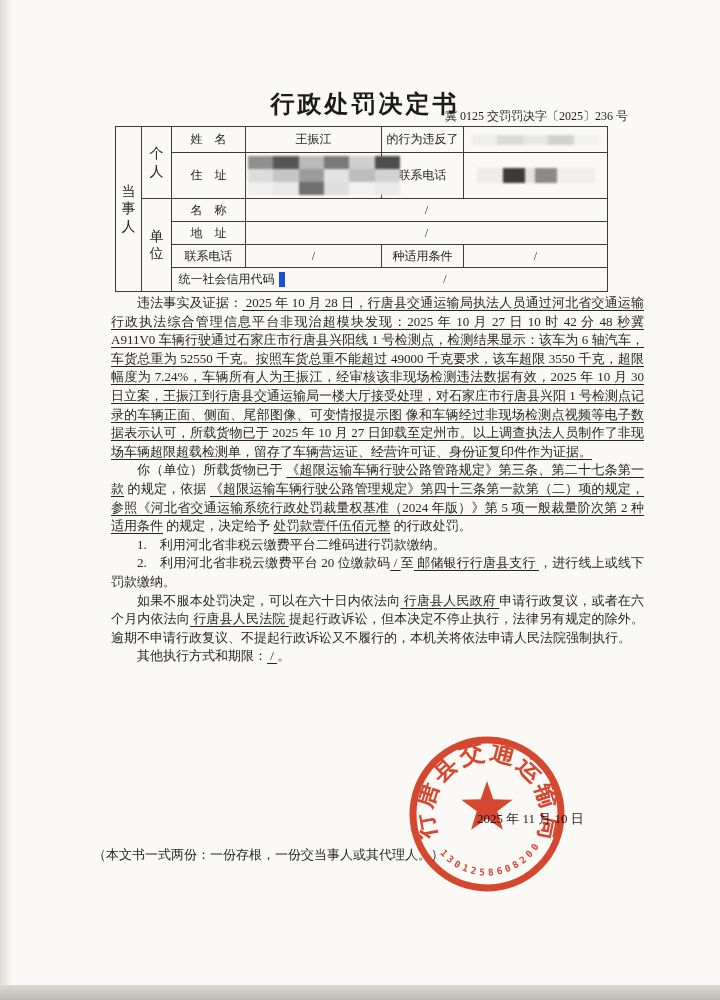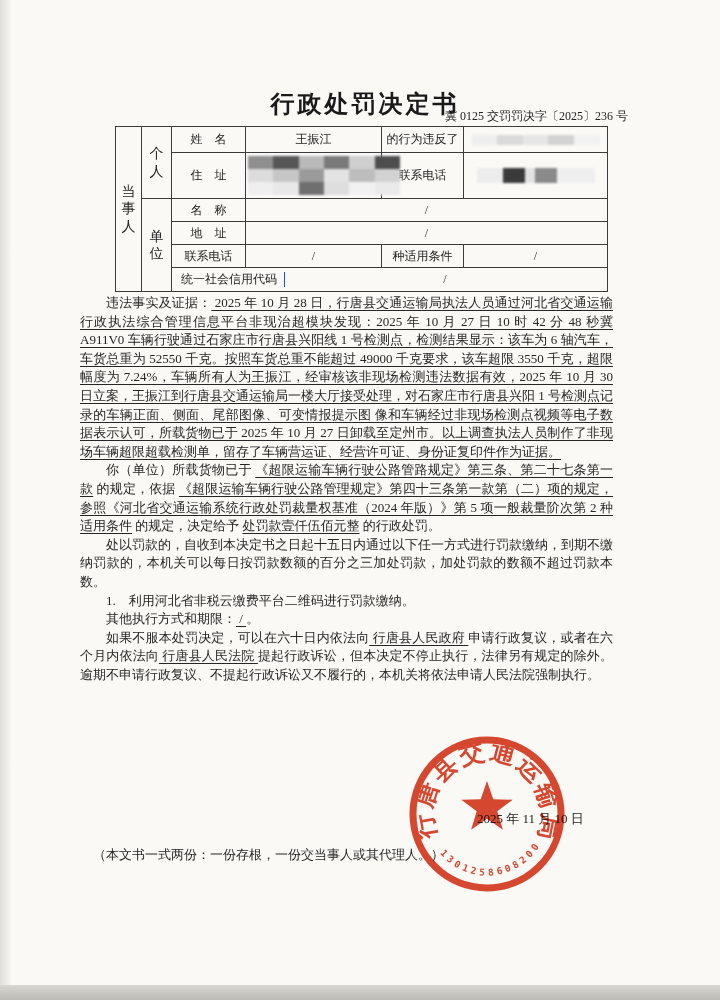--- a/index.html
+++ b/index.html
@@ -15,24 +15,24 @@
   .docno { position:absolute; top:108px; left:95px; width:533px; text-align:right; font-size:12px; }
   table.party { position:absolute; left:115px; top:126px; width:492px;
     border-collapse:collapse; font-size:12px; table-layout:fixed; }
   table.party td { border:1px solid #3c3c3c; text-align:center; vertical-align:middle;
     padding:1px 2px; line-height:1.25; }
   td.vlab { padding:0; font-size:14px; }
   .row1 { height:26px; } .row2 { height:46px; } .row3 { height:23px; }
   .row4 { height:23px; } .row5 { height:23px; } .row6 { height:24px; }
   td.ccwrap { padding:0; }
   .ccflex { display:flex; width:100%; height:100%; align-items:center; }
-  .cclabel { width:111px; border-right:1px solid #1d4ed8; text-align:left; align-self:stretch;
+  .cclabel { width:111px; border-right:6px solid #1d4ed8; text-align:left; align-self:stretch;
     display:flex; align-items:center; justify-content:center; }
   .ccvalue { flex:1; text-align:center; }
-  .bodytext { position:absolute; left:80px; top:294px; width:533px; font-size:13px;
+  .bodytext { position:absolute; left:111px; top:294px; width:533px; font-size:13px;
     line-height:18.6px; text-align:justify; color:#262626; }
   .bodytext p { text-indent:2em; }
   .u { text-decoration:underline; text-underline-offset:3px; text-decoration-thickness:1px; }
   .date { position:absolute; left:477px; top:810px; font-size:13px; color:#262626; }
   .footer { position:absolute; left:93px; top:846px; font-size:13px; color:#262626; }
   .seal { position:absolute; left:399px; top:729px; width:176px; height:176px;
     mix-blend-mode:multiply; opacity:.93; }
   .mosaic { display:grid; filter:blur(1.3px); margin:0 auto; }
   .mosaic i { display:block; width:100%; height:100%; }
   .addr { width:152px; height:40px; grid-template-columns:repeat(6,1fr); grid-template-rows:repeat(3,1fr); }
@@ -146,24 +146,24 @@
           <div class="ccvalue">/</div>
         </div>
       </td>
     </tr>
   </tbody>
     </table>
 
   <div class="bodytext">
     <p><span>违法事实及证据：</span><span class="u"> 2025 年 10 月 28 日，行唐县交通运输局执法人员通过河北省交通运输行政执法综合管理信息平台非现治超模块发现：2025 年 10 月 27 日 10 时 42 分 48 秒冀 A911V0 车辆行驶通过石家庄市行唐县兴阳线 1 号检测点，检测结果显示：该车为 6 轴汽车，车货总重为 52550 千克。按照车货总重不能超过 49000 千克要求，该车超限 3550 千克，超限幅度为 7.24%，车辆所有人为王振江，经审核该非现场检测违法数据有效，2025 年 10 月 30 日立案，王振江到行唐县交通运输局一楼大厅接受处理，对石家庄市行唐县兴阳 1 号检测点记录的车辆正面、侧面、尾部图像、可变情报提示图 像和车辆经过非现场检测点视频等电子数据表示认可，所载货物已于 2025 年 10 月 27 日卸载至定州市。以上调查执法人员制作了非现场车辆超限超载检测单，留存了车辆营运证、经营许可证、身份证复印件作为证据。</span></p>
     <p><span>你（单位）所载货物已于 </span><span class="u">《超限运输车辆行驶公路管路规定》第三条、第二十七条第一款</span><span> 的规定，依据 </span><span class="u">《超限运输车辆行驶公路管理规定》第四十三条第一款第（二）项的规定，参照《河北省交通运输系统行政处罚裁量权基准（2024 年版）》第 5 项一般裁量阶次第 2 种适用条件</span><span> 的规定，决定给予 </span><span class="u">处罚款壹仟伍佰元整</span><span> 的行政处罚。</span></p>
-    <p>处以罚款的，自收到本决定书之日起十五日内通过以下任一方式进行罚款缴纳，到期不缴纳罚款的，本机关可以每日按罚款数额的百分之三加处罚款，加处罚款的数额不超过罚款本数。</p>
     <p>1.　利用河北省非税云缴费平台二维码进行罚款缴纳。</p>
+    <p><span>2.　利用河北省非税云缴费平台 20 位缴款码</span><span class="u"> / </span><span>至</span><span class="u"> 邮储银行行唐县支行 </span><span>，进行线上或线下罚款缴纳。</span></p>
+    <p><span>如果不服本处罚决定，可以在六十日内依法向</span><span class="u"> 行唐县人民政府 </span><span>申请行政复议，或者在六个月内依法向</span><span class="u"> 行唐县人民法院 </span><span>提起行政诉讼，但本决定不停止执行，法律另有规定的除外。逾期不申请行政复议、不提起行政诉讼又不履行的，本机关将依法申请人民法院强制执行。</span></p>
     <p><span>其他执行方式和期限：</span><span class="u"> / </span><span>。</span></p>
-    <p><span>如果不服本处罚决定，可以在六十日内依法向</span><span class="u"> 行唐县人民政府 </span><span>申请行政复议，或者在六个月内依法向</span><span class="u"> 行唐县人民法院 </span><span>提起行政诉讼，但本决定不停止执行，法律另有规定的除外。逾期不申请行政复议、不提起行政诉讼又不履行的，本机关将依法申请人民法院强制执行。</span></p>
   </div>
 
   <div class="date">2025 年 11 月 10 日</div>
   <div class="footer">（本文书一式两份：一份存根，一份交当事人或其代理人。）</div>
 
   <div class="seal">
     <svg width="176" height="176" viewBox="0 0 176 176">
       <circle cx="88" cy="85" r="74" fill="none" stroke="#d83a20" stroke-width="7"></circle>
       <polygon fill="#d83a20" points="88,52 94.3,70.3 113.7,70.7 98.3,82.3 103.9,100.8 88,89.8 72.1,100.8 77.7,82.3 62.3,70.7 81.7,70.3"></polygon>
       <path id="sealArc" d="M 39.3 111.3 A 55 55 0 1 1 136.7 111.3" fill="none"></path>

